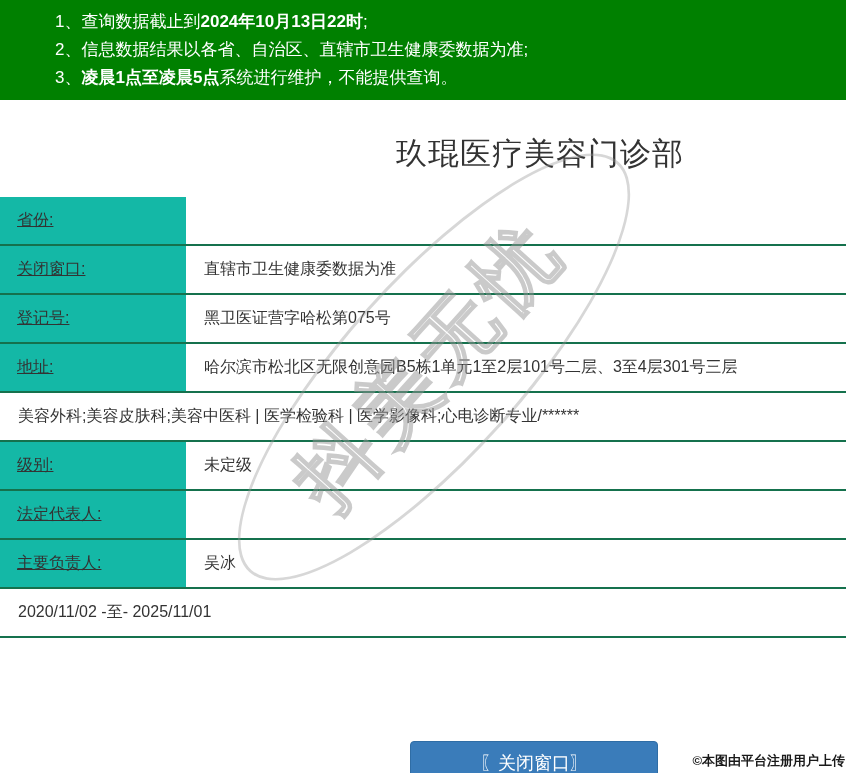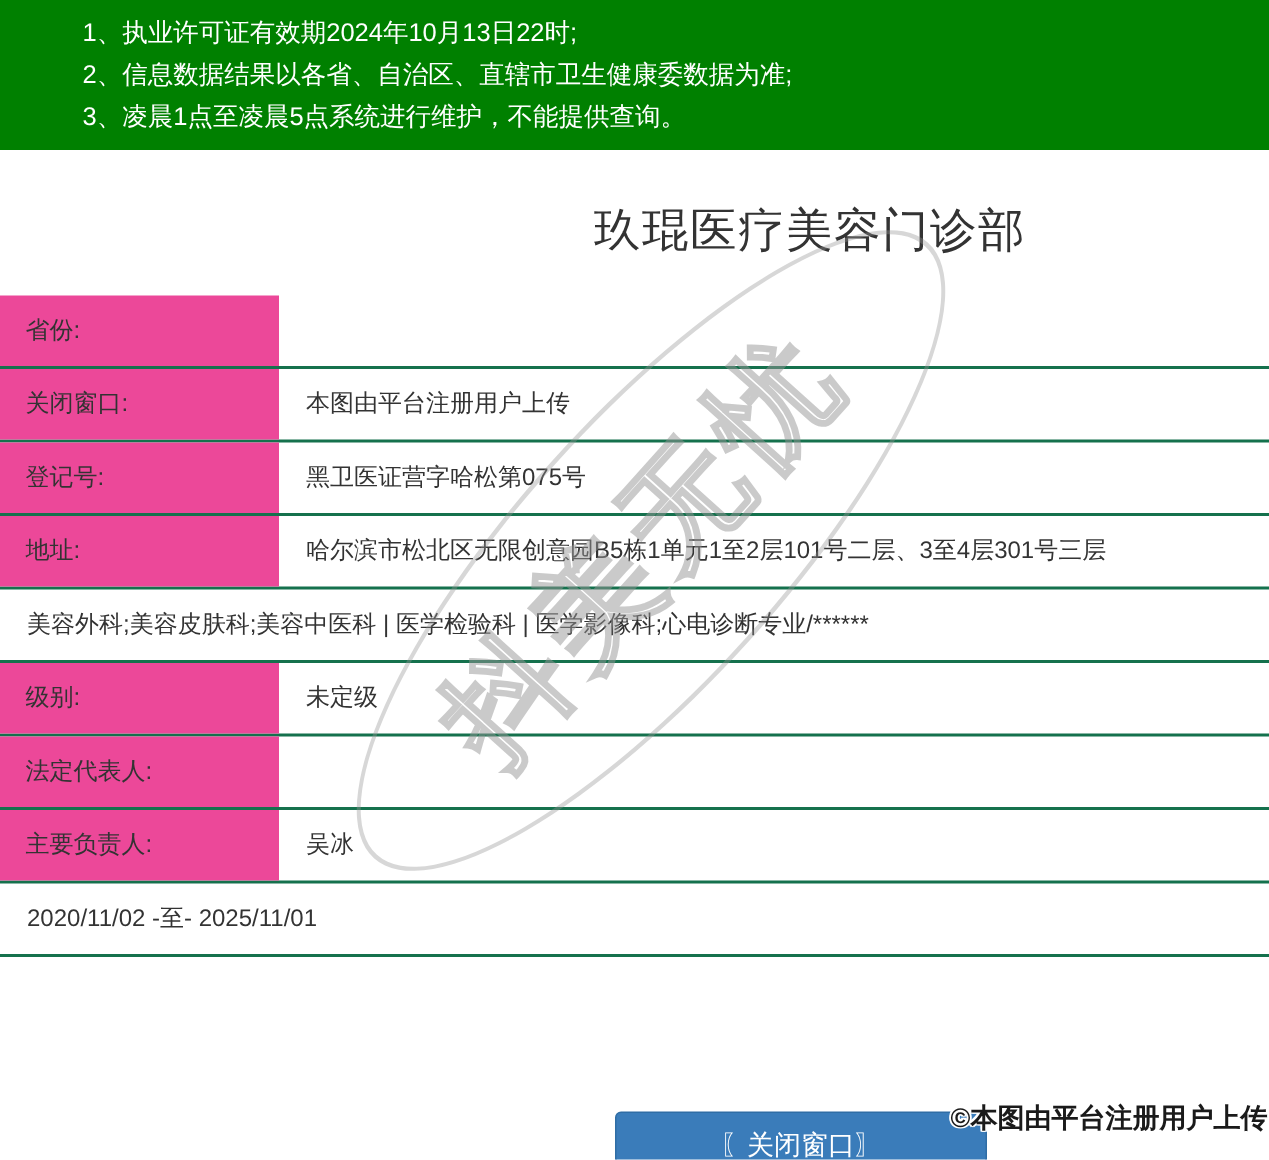--- a/index.html
+++ b/index.html
@@ -3,81 +3,81 @@
 <meta charset="utf-8">
 <style>
   html,body{margin:0;padding:0;}
   body{font-family:"Liberation Sans","DejaVu Sans",sans-serif;background:#fff;}
   .page{position:relative;width:846px;height:773px;overflow:hidden;background:#fff;}
 
   
   .banner{width:846px;height:100px;box-sizing:border-box;background:#008000;color:#fff;
           padding:8px 0 0 55px;font-size:17px;line-height:28px;}
   .notice-line{white-space:nowrap;}
-  .notice-line .b{font-weight:normal;}
+  .notice-line .b{font-weight:bold;}
 
   
   .content{width:1080px;}
 
   .title{margin:0;padding:33px 0 22px 0;text-align:center;font-size:31px;font-weight:400;
          color:#333;letter-spacing:1px;}
 
   
   .info-table{width:1080px;}
   .row{display:flex;align-items:stretch;height:47px;border-bottom:2px solid #15714d;
        font-size:16px;color:#333;}
-  .row .label{width:186px;flex:0 0 186px;background:#ec4899;display:flex;align-items:center;
-              padding-left:17px;box-sizing:border-box;}
+  .row .label{width:186px;flex:0 0 186px;background:#14b8a6;display:flex;align-items:center;
+              padding-left:17px;box-sizing:border-box;text-decoration:underline;}
   .row .value{display:flex;align-items:center;padding-left:18px;white-space:nowrap;}
 
   
   .wm-wrap{position:absolute;left:0;top:0;width:846px;height:773px;pointer-events:none;z-index:5;}
   .wm-ellipse{position:absolute;left:158px;top:278px;width:546px;height:172px;
               border:3px solid rgba(150,150,150,0.38);border-radius:50%;
               transform:rotate(-48deg);}
   .wm-text{position:absolute;left:180px;top:318px;width:500px;height:96px;
            display:flex;align-items:center;justify-content:center;
            transform:rotate(-48deg);font-size:80px;font-weight:bold;letter-spacing:8px;
            color:transparent;-webkit-text-stroke:2px rgba(150,150,150,0.5);
            white-space:nowrap;}
 
   
   .close-btn{position:absolute;left:410px;top:741px;width:248px;height:44px;
              background:#3a7cba;border:1px solid #2f6da5;border-radius:4px;
              color:#fff;font-size:18px;font-family:inherit;cursor:pointer;
              display:flex;align-items:center;justify-content:center;z-index:6;}
 
   
-  .upload-wm{position:absolute;right:1px;bottom:16px;z-index:7;font-size:18px;font-weight:bold;
+  .upload-wm{position:absolute;right:1px;bottom:3px;z-index:7;font-size:13px;font-weight:bold;
              color:#1a1a1a;white-space:nowrap;
              text-shadow:-1px -1px 0 #fff,1px -1px 0 #fff,-1px 1px 0 #fff,1px 1px 0 #fff,
                          -1px 0 0 #fff,1px 0 0 #fff,0 -1px 0 #fff,0 1px 0 #fff;}
 </style>
 </head>
 <body>
 
 <div class="page">
 
   <div class="banner">
     <div>
-        <div class="notice-line"><span>1、</span><span>执业许可证有效期</span><span class="b">2024年10月13日22时</span><span>;</span></div>
+        <div class="notice-line"><span>1、</span><span>查询数据截止到</span><span class="b">2024年10月13日22时</span><span>;</span></div>
         <div class="notice-line"><span>2、</span><span>信息数据结果以各省、自治区、直辖市卫生健康委数据为准;</span></div>
         <div class="notice-line"><span>3、</span><span class="b">凌晨1点至凌晨5点</span><span>系统进行维护，不能提供查询。</span></div>
       </div>
   </div>
 
   <div class="content">
     <h1 class="title">玖琨医疗美容门诊部</h1>
     <div class="info-table">
         <div class="row">
           <div class="label">省份:</div>
         </div>
         <div class="row">
           <div class="label">关闭窗口:</div>
-          <div class="value">本图由平台注册用户上传</div>
+          <div class="value">直辖市卫生健康委数据为准</div>
         </div>
         <div class="row">
           <div class="label">登记号:</div>
           <div class="value">黑卫医证营字哈松第075号</div>
         </div>
         <div class="row">
           <div class="label">地址:</div>
           <div class="value">哈尔滨市松北区无限创意园B5栋1单元1至2层101号二层、3至4层301号三层</div>
         </div>
         <div class="row">

